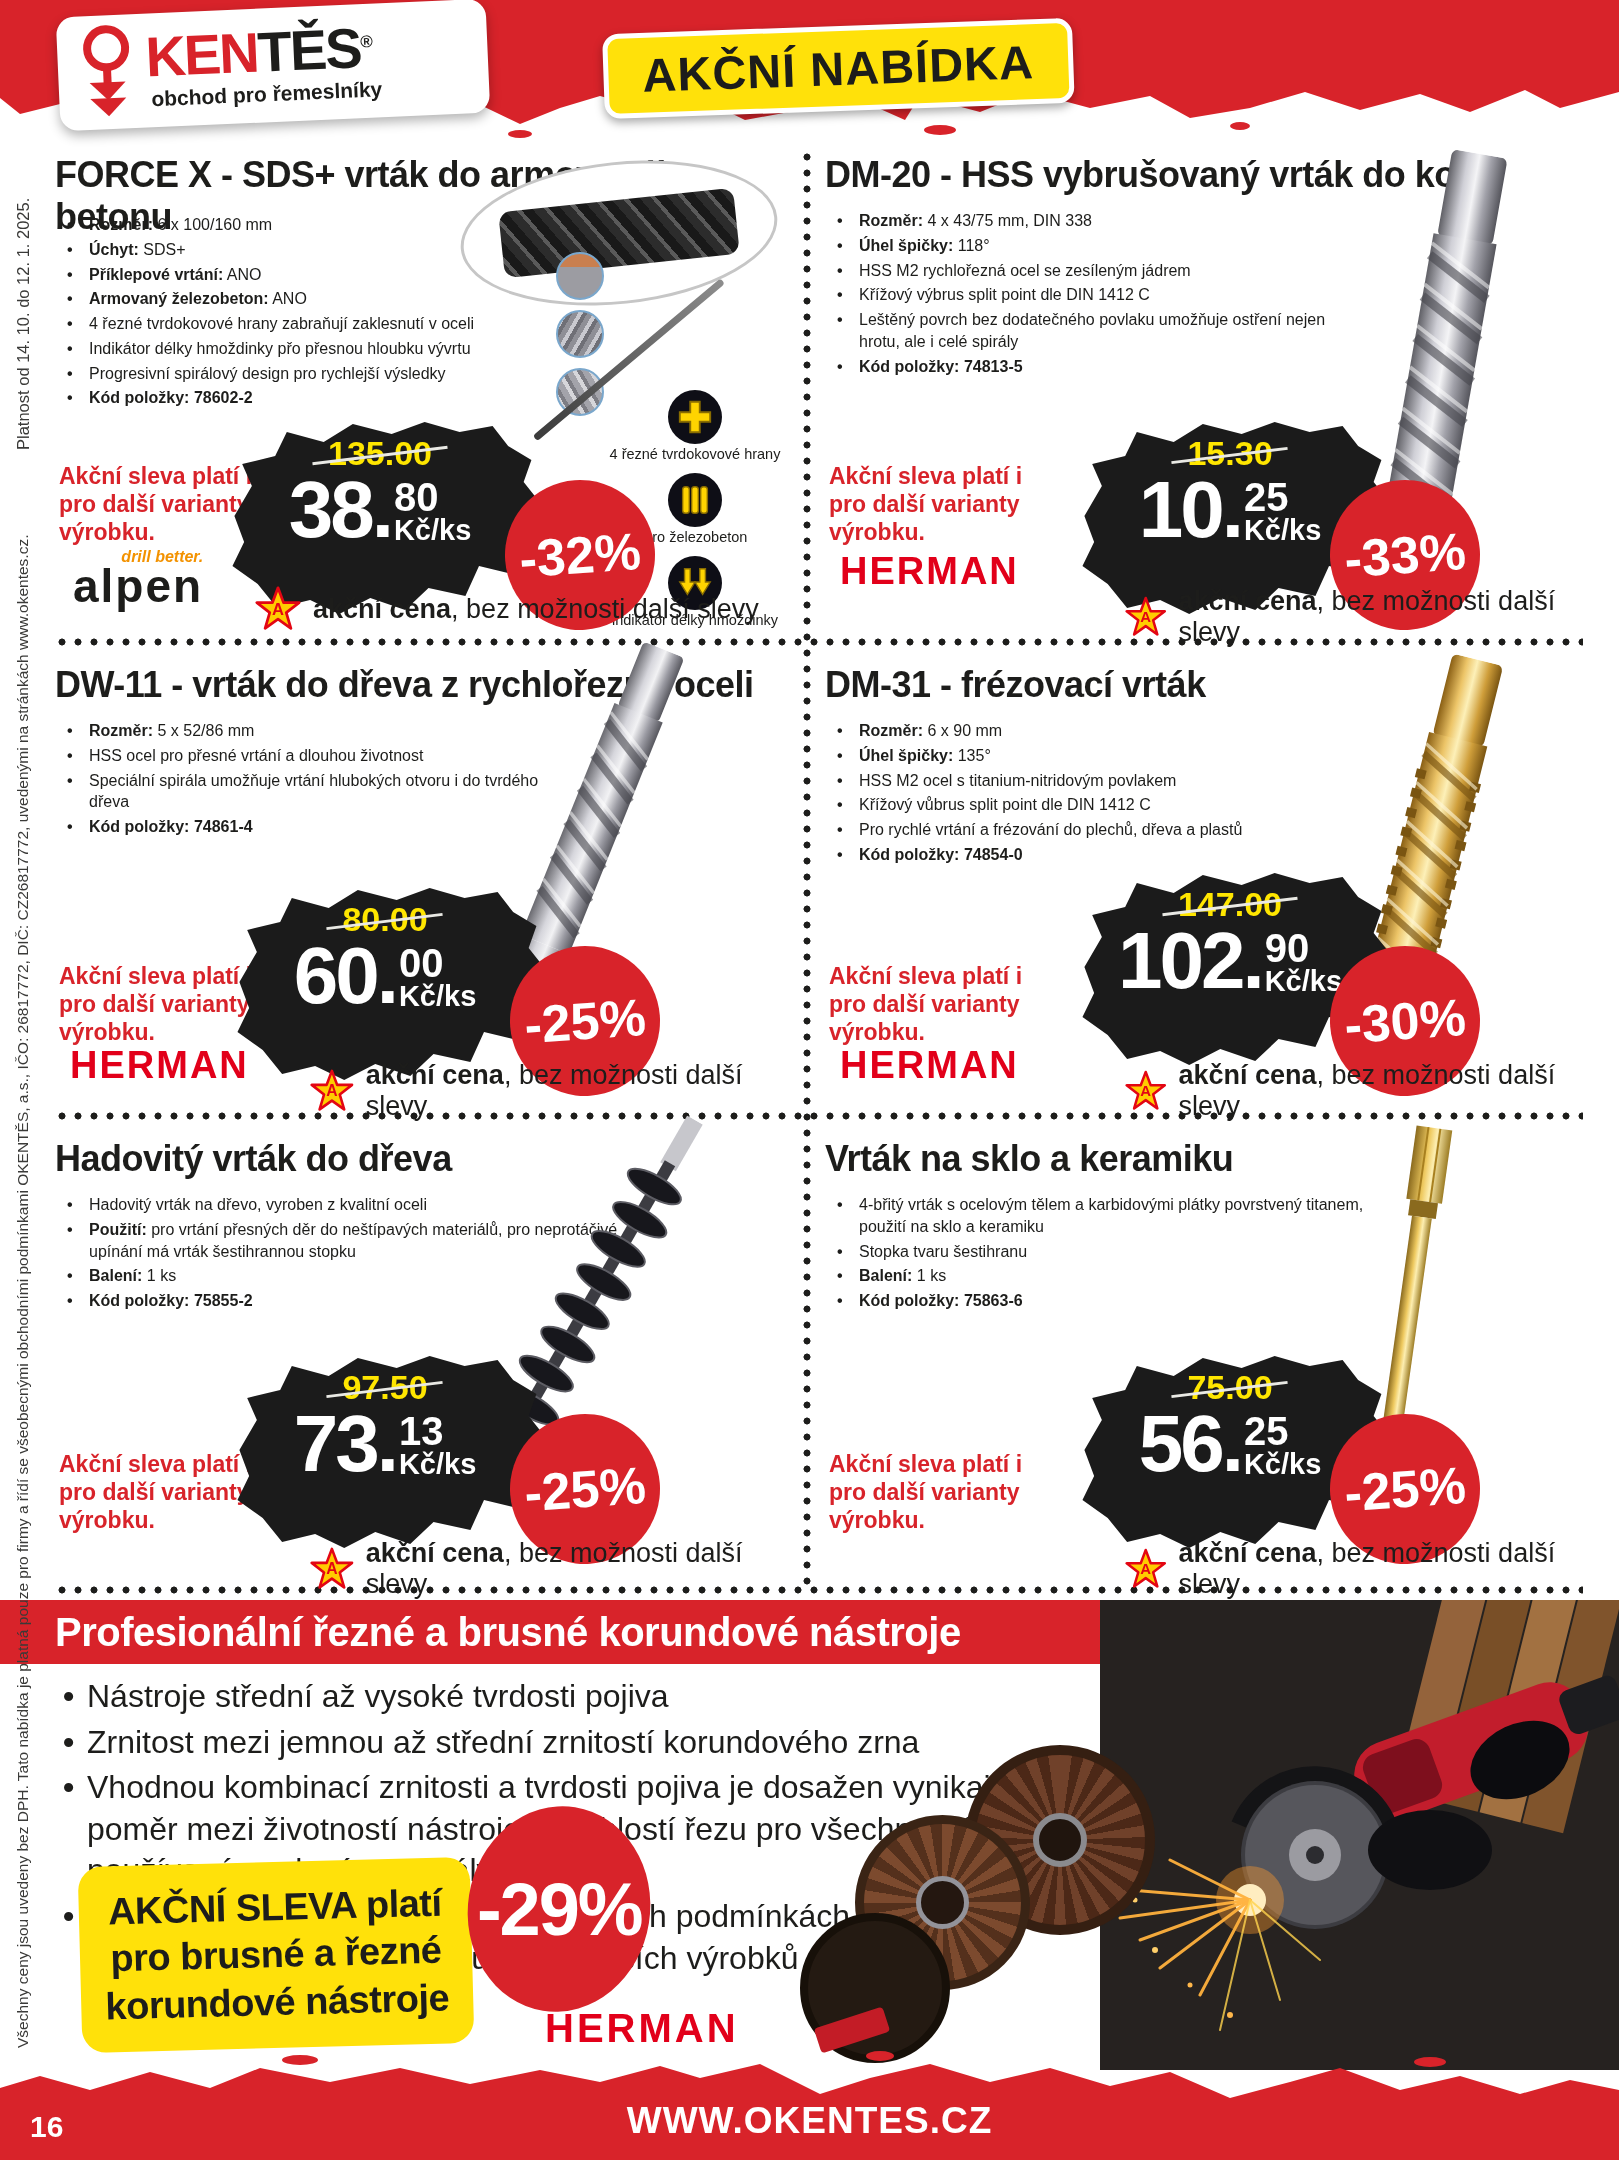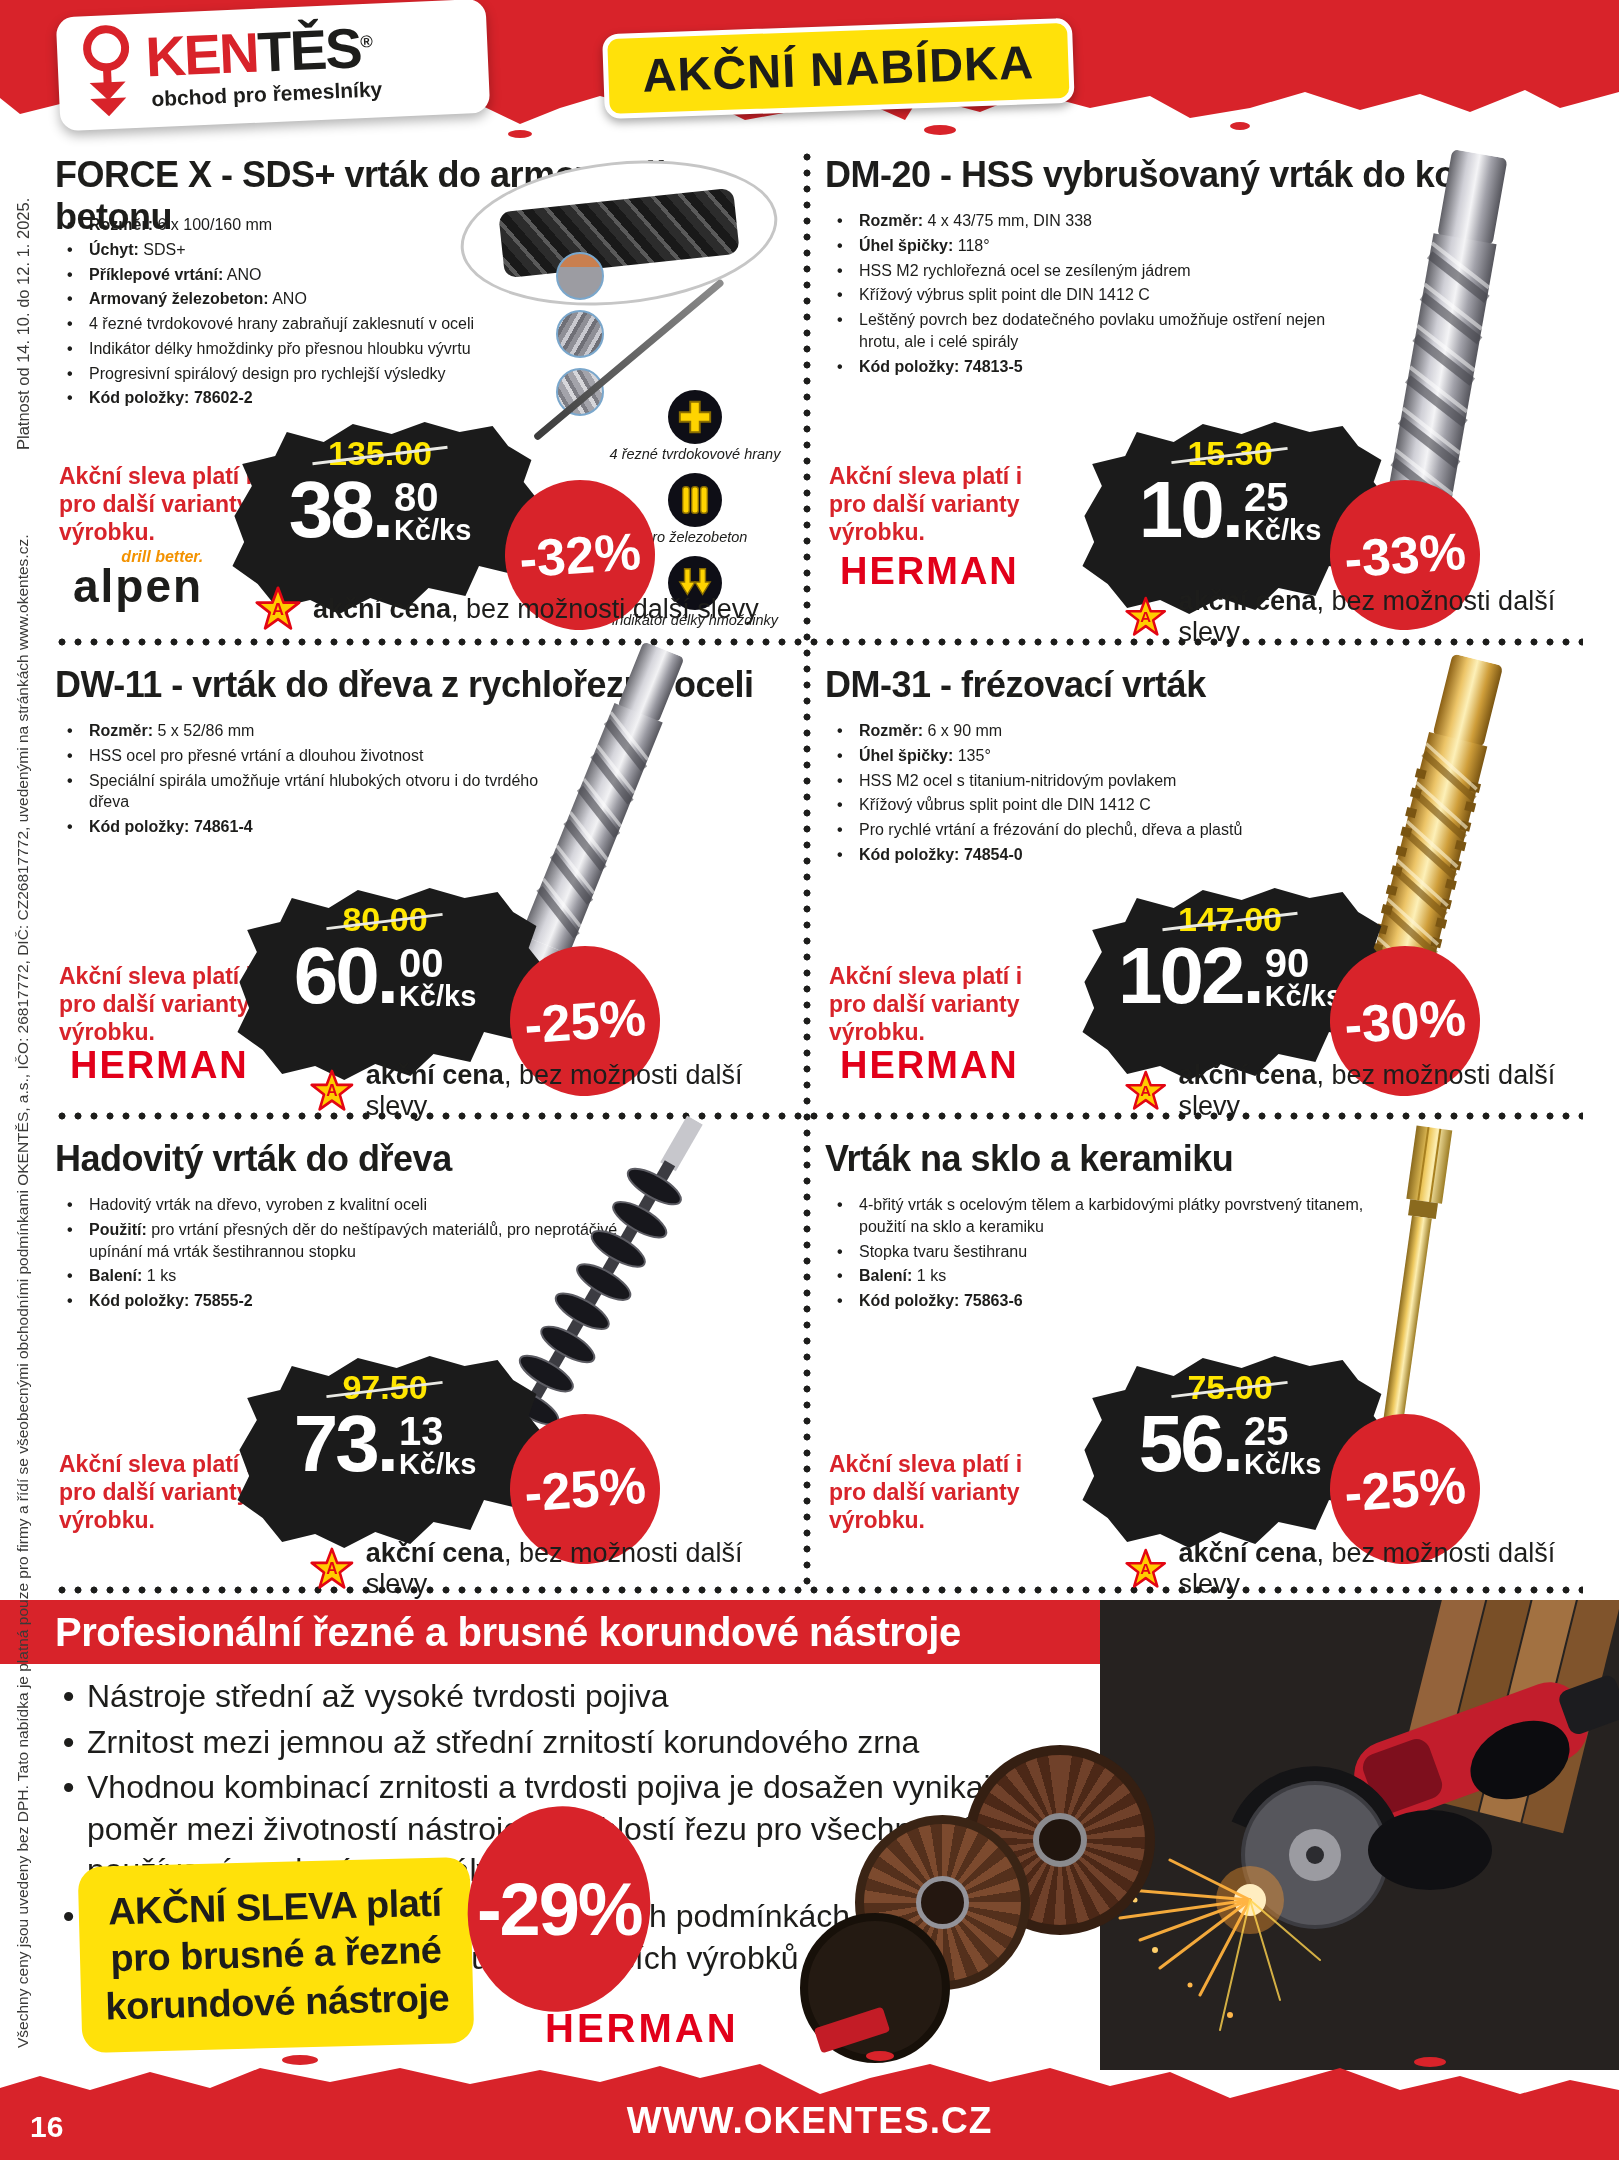--- a/index.html
+++ b/index.html
@@ -46,21 +46,21 @@
   .c1 .bullets{top:74px;width:620px} .c2 .bullets{width:520px} .c3 .bullets{width:520px}
   .c4 .bullets{width:520px} .c5 .bullets{width:560px} .c6 .bullets{width:580px}
   .bullets li { position:relative; padding-left:30px; font-size:16px; line-height:1.36; color:#1d1d1b; margin-bottom:3px; }
   .bullets li::before { content:"\2022"; position:absolute; left:8px; font-weight:700; }
   .bullets b { font-weight:700; }
   .sidenote { position:absolute; left:4px; width:215px; color:#d8232a; font-weight:700; font-size:23px; line-height:1.22; }
   .c1 .sidenote,.c2 .sidenote{top:322px} .c3 .sidenote,.c4 .sidenote{top:312px} .c5 .sidenote,.c6 .sidenote{top:326px}
 
   .price { position:absolute; width:330px; height:205px; }
   .c1 .price{left:160px;top:276px} .c2 .price{left:240px;top:276px}
-  .c3 .price{left:165px;top:232px} .c4 .price{left:240px;top:232px}
+  .c3 .price{left:165px;top:232px} .c4 .price{left:240px;top:217px}
   .c5 .price{left:165px;top:226px} .c6 .price{left:240px;top:226px}
   .splat-svg { position:absolute; inset:0; width:100%; height:100%; }
   .oldprice { position:absolute; top:18px; width:100%; text-align:center; font-size:34px; font-weight:700; color:#ffe600; }
   .strike { position:relative; display:inline-block; }
   .strike::after { content:""; position:absolute; left:-16px; right:-16px; top:50%; height:3px; background:#e9e9e4; transform:rotate(-7deg); }
   .newprice { position:absolute; top:56px; left:0; right:0; display:flex; justify-content:center; color:#fff; }
   .p-int { font-size:80px; font-weight:800; line-height:.95; letter-spacing:-3px; }
   .p-sup { margin-left:3px; padding-top:8px; }
   .p-dec { display:block; font-size:40px; font-weight:800; line-height:.85; }
   .p-unit { display:block; font-size:29px; font-weight:700; }
@@ -90,21 +90,21 @@
   .minis { position:absolute; right:186px; top:112px; display:flex; flex-direction:column; gap:10px; }
   .mini { width:48px; height:48px; border-radius:50%; border:2.5px solid #7aa7cc; }
   .m1 { background:linear-gradient(180deg,#c97f4f 0 30%, #9c9ca2 30%); }
   .m2 { background:repeating-linear-gradient(120deg,#8f8f96 0 5px,#c9c9cf 5px 9px,#6f6f76 9px 13px); }
   .m3 { background:repeating-linear-gradient(60deg,#a3a3aa 0 6px,#d6d6da 6px 10px,#7d7d84 10px 14px); }
   .rod { position:absolute; left:480px; top:295px; width:245px; height:7px; border-radius:4px;
     background:linear-gradient(90deg,#3a3a3a,#8d8d8d); transform:rotate(-40deg); transform-origin:left center; }
   .ficons { position:absolute; right:0; top:250px; width:190px; display:flex; flex-direction:column; align-items:center; gap:10px; }
   .ficon { display:flex; flex-direction:column; align-items:center; }
   .fc-circle { width:54px; height:54px; border-radius:50%; background:#0e0e16; display:flex; align-items:center; justify-content:center; }
-  .fc-cap { margin-top:3px; font-size:14.5px; color:#1d1d1b; text-align:center; line-height:1.1;font-style:italic; }
+  .fc-cap { margin-top:3px; font-size:14.5px; color:#1d1d1b; text-align:center; line-height:1.1; }
 
   .art { position:absolute; transform-origin:center top; }
   .c2 .art{right:10px;top:14px;transform:rotate(10deg)}
   .c3 .art{right:50px;top:0;transform:rotate(22deg)}
   .c4 .art{right:16px;top:10px;transform:rotate(14deg)}
   .c5 .art{right:30px;top:-4px;transform:rotate(30deg)}
   .c6 .art{right:80px;top:0;transform:rotate(8deg)}
 
   
   .strip { position:absolute; left:0; top:1600px; width:1100px; height:64px; background:#d8232a; z-index:1;

